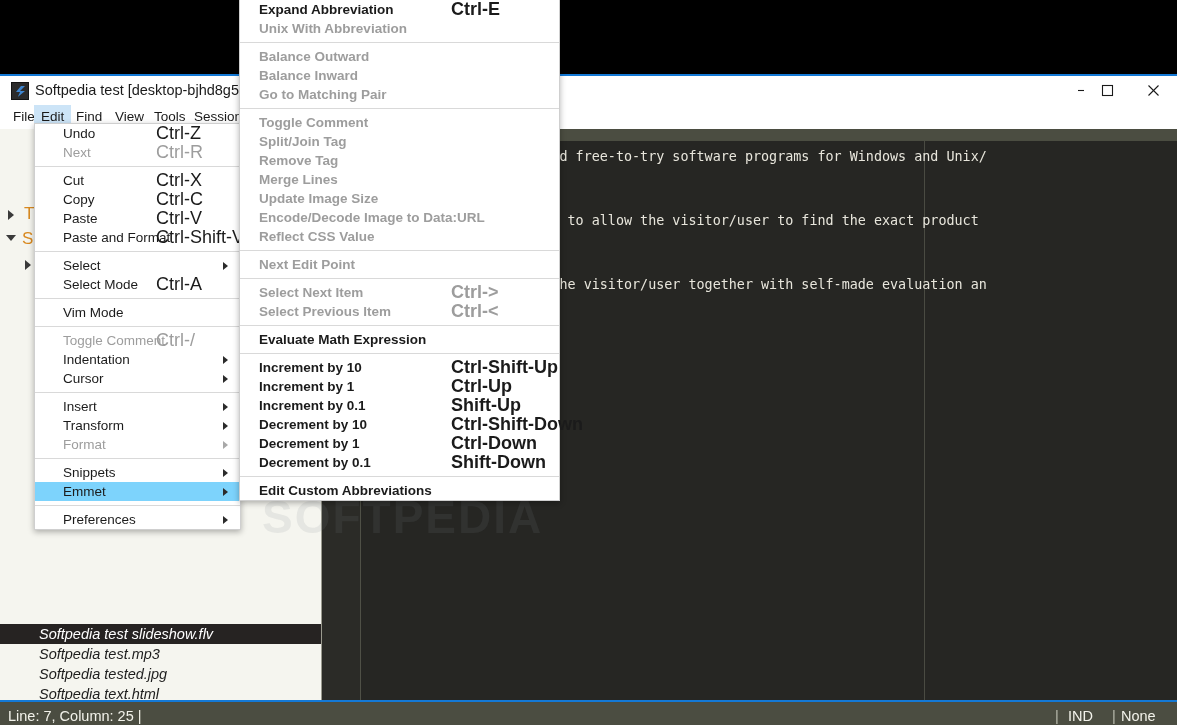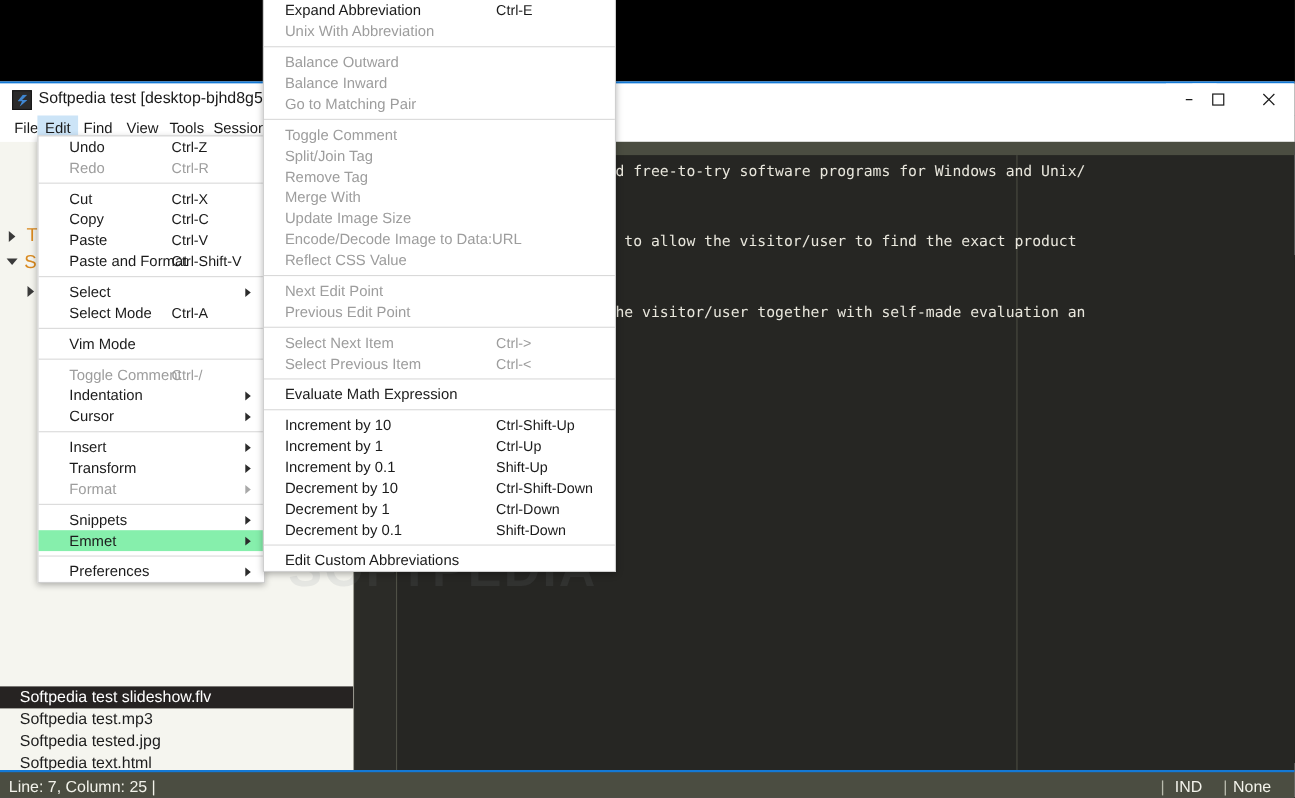--- a/index.html
+++ b/index.html
@@ -69,21 +69,21 @@
     position:absolute;width:0;height:0;
   }
   .arrow-right{border-left:6px solid #3a3a3a;border-top:5px solid transparent;border-bottom:5px solid transparent;}
   .arrow-down{border-top:6px solid #3a3a3a;border-left:5px solid transparent;border-right:5px solid transparent;}
 
   #file-list{
     position:absolute;left:0;top:495px;width:321px;
   }
   .file-item{
     height:20px;line-height:20px;font-size:14.5px;color:#1d1d1d;
-    padding-left:18px;white-space:nowrap;
+    padding-left:39px;white-space:nowrap;font-style:italic;
   }
   .file-item.selected{background:#262322;color:#ffffff;}
 
   
   #editor-area{
     position:absolute;left:322px;top:53px;width:855px;height:571px;
     background:#262623;
   }
   #editor-topstrip{
     position:absolute;left:0;top:0;width:855px;height:12px;background:#4b4d41;
@@ -129,38 +129,38 @@
     box-shadow:0 2px 6px rgba(0,0,0,.30);
     box-sizing:border-box;
     z-index:50;
   }
   .mi{
     position:relative;height:19px;line-height:19px;
     font-size:13.5px;color:#1b1b1b;
     padding-left:28px;white-space:nowrap;
   }
   .mi.disabled{color:#9d9d9d;}
-  .mi.hl{background:#86efac;}
+  .mi.hl{background:#7dd3fc;}
   .mi .accel{
-    position:absolute;top:0;height:19px;line-height:19px;font-size:13px;
+    position:absolute;top:0;height:19px;line-height:19px;font-size:18px;
   }
   .mi .sub-arrow{
     position:absolute;top:6px;width:0;height:0;
     border-left:5px solid #2b2b2b;border-top:4px solid transparent;border-bottom:4px solid transparent;
   }
   .mi.disabled .sub-arrow{border-left-color:#a8a8a8;}
   .sep{height:1px;background:#d9d9d9;margin:4px 0;}
 
   
   #edit-menu{left:34px;top:123px;width:207px;}
   #edit-menu .mi .accel{left:121px;}
   #edit-menu .mi .sub-arrow{left:188px;}
 
   
-  #emmet-menu{left:239px;top:-1px;width:321px;}
+  #emmet-menu{left:239px;top:-1px;width:321px;font-weight:bold;}
   #emmet-menu .mi{height:19px;line-height:19px;padding-left:19px;}
   #emmet-menu .mi .accel{left:211px;}
 
   
   .watermark{
     position:absolute;font-family:"Liberation Sans",sans-serif;
     font-weight:bold;color:rgba(120,130,140,0.13);
     pointer-events:none;user-select:none;
   }
   #wm1{left:262px;top:490px;font-size:46px;letter-spacing:2px;}
@@ -232,21 +232,21 @@
     <div id="status-left">Line: 7, Column: 25  |</div>
     <div class="status-right-item" id="status-sep1">|</div>
     <div class="status-right-item" id="status-ind">IND</div>
     <div class="status-right-item" id="status-sep2">|</div>
     <div class="status-right-item" id="status-none">None</div>
   </div>
 </div>
 
 <div class="popup" id="edit-menu">
     <div class="mi"><span>Undo</span><span class="accel">Ctrl-Z</span></div>
-    <div class="mi disabled"><span>Redo</span><span class="accel">Ctrl-R</span></div>
+    <div class="mi disabled"><span>Next</span><span class="accel">Ctrl-R</span></div>
     <div class="sep"></div>
     <div class="mi"><span>Cut</span><span class="accel">Ctrl-X</span></div>
     <div class="mi"><span>Copy</span><span class="accel">Ctrl-C</span></div>
     <div class="mi"><span>Paste</span><span class="accel">Ctrl-V</span></div>
     <div class="mi"><span>Paste and Format</span><span class="accel">Ctrl-Shift-V</span></div>
     <div class="sep"></div>
     <div class="mi"><span>Select</span><span class="sub-arrow"></span></div>
     <div class="mi"><span>Select Mode</span><span class="accel">Ctrl-A</span></div>
     <div class="sep"></div>
     <div class="mi"><span>Vim Mode</span></div>
@@ -269,27 +269,26 @@
     <div class="mi"><span>Expand Abbreviation</span><span class="accel">Ctrl-E</span></div>
     <div class="mi disabled"><span>Unix With Abbreviation</span></div>
     <div class="sep"></div>
     <div class="mi disabled"><span>Balance Outward</span></div>
     <div class="mi disabled"><span>Balance Inward</span></div>
     <div class="mi disabled"><span>Go to Matching Pair</span></div>
     <div class="sep"></div>
     <div class="mi disabled"><span>Toggle Comment</span></div>
     <div class="mi disabled"><span>Split/Join Tag</span></div>
     <div class="mi disabled"><span>Remove Tag</span></div>
-    <div class="mi disabled"><span>Merge With</span></div>
+    <div class="mi disabled"><span>Merge Lines</span></div>
     <div class="mi disabled"><span>Update Image Size</span></div>
     <div class="mi disabled"><span>Encode/Decode Image to Data:URL</span></div>
     <div class="mi disabled"><span>Reflect CSS Value</span></div>
     <div class="sep"></div>
     <div class="mi disabled"><span>Next Edit Point</span></div>
-    <div class="mi disabled"><span>Previous Edit Point</span></div>
     <div class="sep"></div>
     <div class="mi disabled"><span>Select Next Item</span><span class="accel">Ctrl-&gt;</span></div>
     <div class="mi disabled"><span>Select Previous Item</span><span class="accel">Ctrl-&lt;</span></div>
     <div class="sep"></div>
     <div class="mi"><span>Evaluate Math Expression</span></div>
     <div class="sep"></div>
     <div class="mi"><span>Increment by 10</span><span class="accel">Ctrl-Shift-Up</span></div>
     <div class="mi"><span>Increment by 1</span><span class="accel">Ctrl-Up</span></div>
     <div class="mi"><span>Increment by 0.1</span><span class="accel">Shift-Up</span></div>
     <div class="mi"><span>Decrement by 10</span><span class="accel">Ctrl-Shift-Down</span></div>

